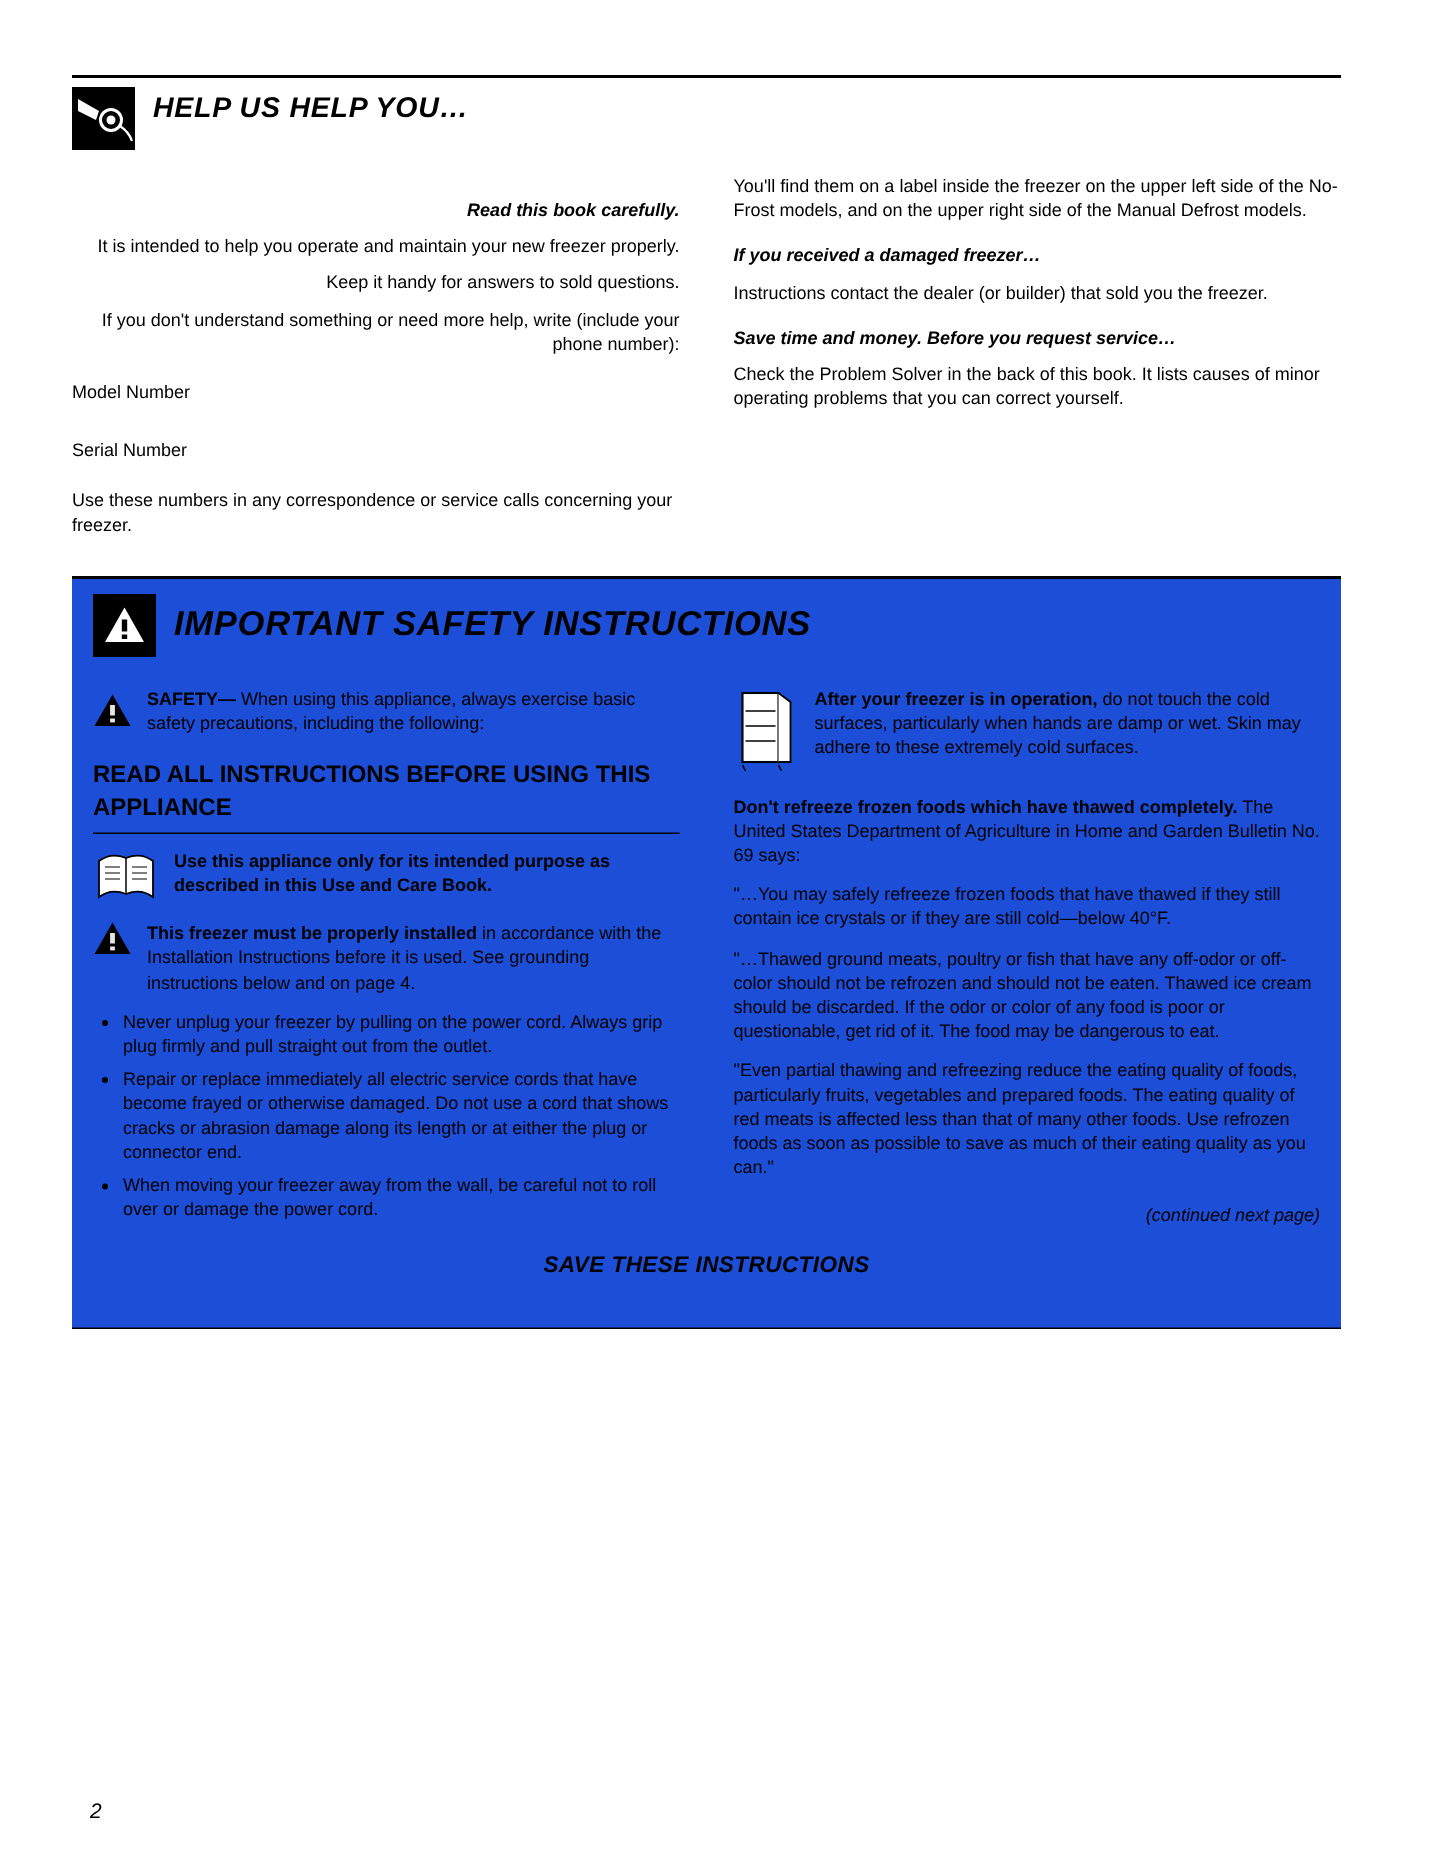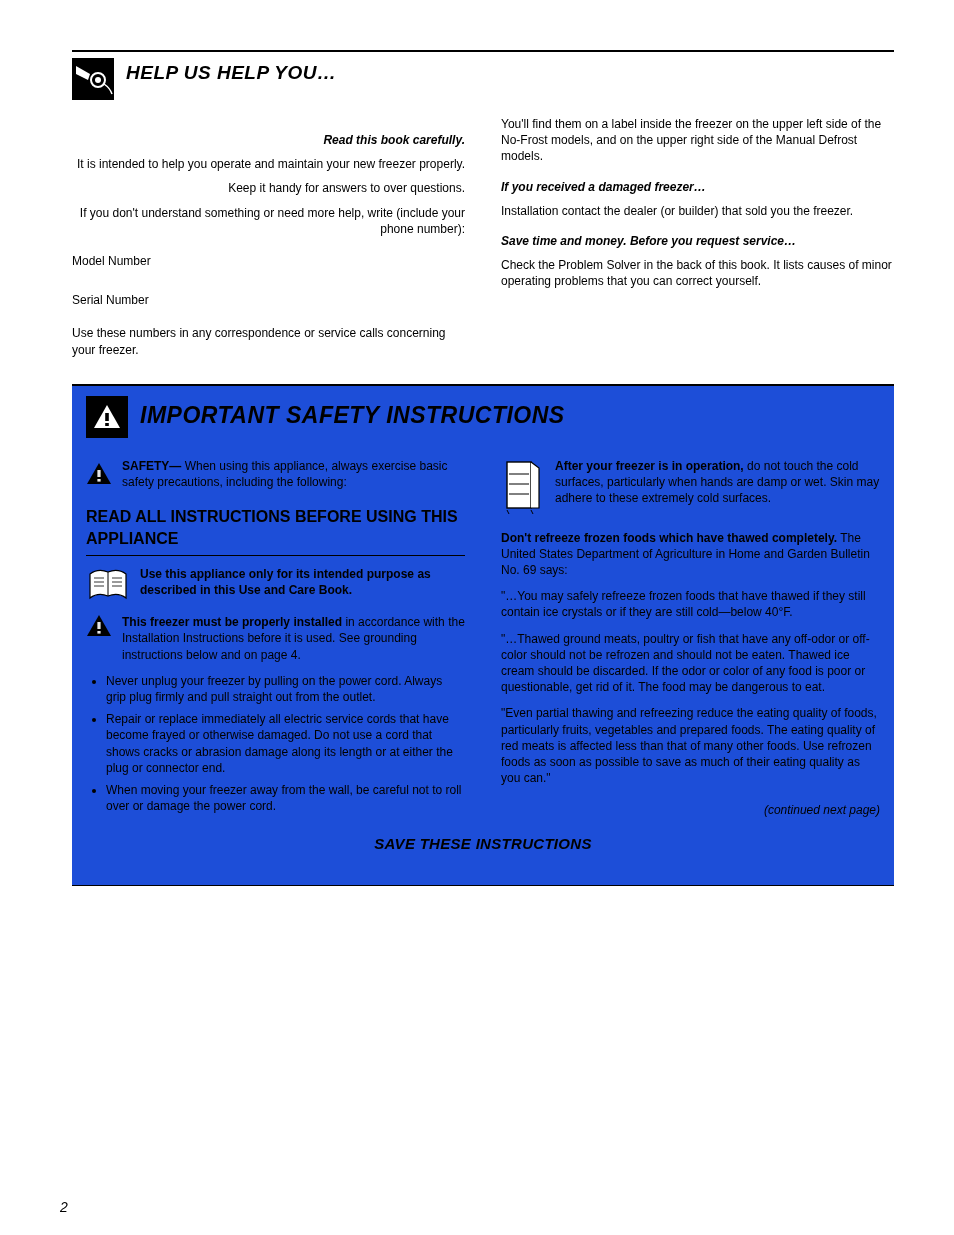--- a/index.html
+++ b/index.html
@@ -8,21 +8,20 @@
     height: 1235px;
     background: #fff;
     font-family: Arial, Helvetica, sans-serif;
     color: #000;
     position: relative;
     font-size: 12px;
     line-height: 1.35;
   }
   .page {
     padding: 50px 60px 30px 48px;
-    margin-left: 24px;
   }
   .top-rule {
     border-top: 2px solid #000;
     margin-bottom: 6px;
   }
   .header-row {
     display: flex;
     align-items: flex-start;
     gap: 12px;
   }
@@ -153,41 +152,41 @@
         </svg>
     </div>
     <div class="header-title">HELP US HELP YOU…</div>
   </div>
 
   <div class="twocol">
     <div class="col">
       <div class="intro">
         <p class="bold ital">Read this book carefully.</p>
         <p>It is intended to help you operate and maintain your new freezer properly.</p>
-        <p>Keep it handy for answers to over questions.</p>
+        <p>Keep it handy for answers to sold questions.</p>
         <p>If you don't understand something or need more help, write (include your phone number):</p>
       </div>
 
 
       <div class="field-row">
         <span class="k">Model Number</span>
         <span class="line"></span>
       </div>
       <div class="field-row">
         <span class="k">Serial Number</span>
         <span class="line"></span>
       </div>
 
       <p class="spec-note">Use these numbers in any correspondence or service calls concerning your freezer.</p>
     </div>
 
     <div class="col">
       <p style="margin-top:6px;">You'll find them on a label inside the freezer on the upper left side of the No-Frost models, and on the upper right side of the Manual Defrost models.</p>
       <p class="bold ital" style="margin-top:14px;">If you received a damaged freezer…</p>
-      <p>Installation contact the dealer (or builder) that sold you the freezer.</p>
+      <p>Instructions contact the dealer (or builder) that sold you the freezer.</p>
       <p class="bold ital" style="margin-top:14px;">Save time and money. Before you request service…</p>
       <p>Check the Problem Solver in the back of this book. It lists causes of minor operating problems that you can correct yourself.</p>
     </div>
   </div>
 
   <div class="safety-wrap">
     <div class="safety-bg">
 
       <div class="safety-header-row">
         <div class="warn-box-lg">

